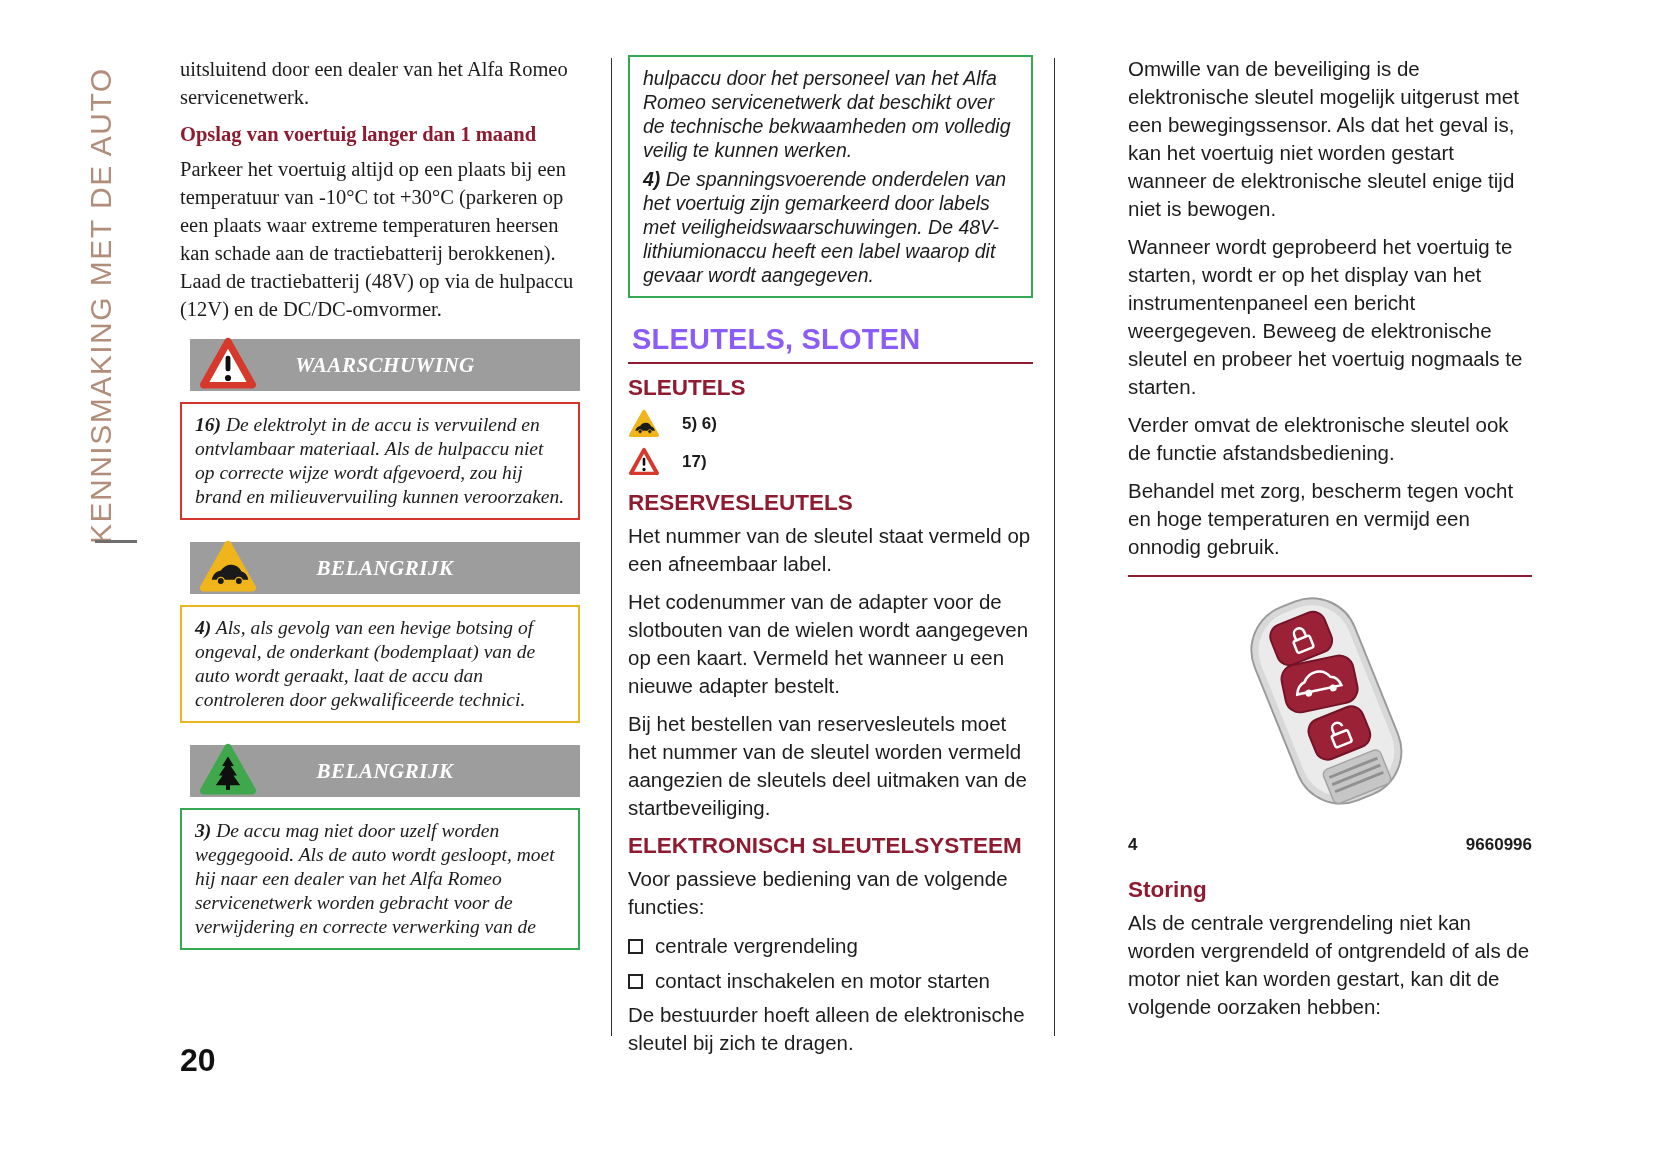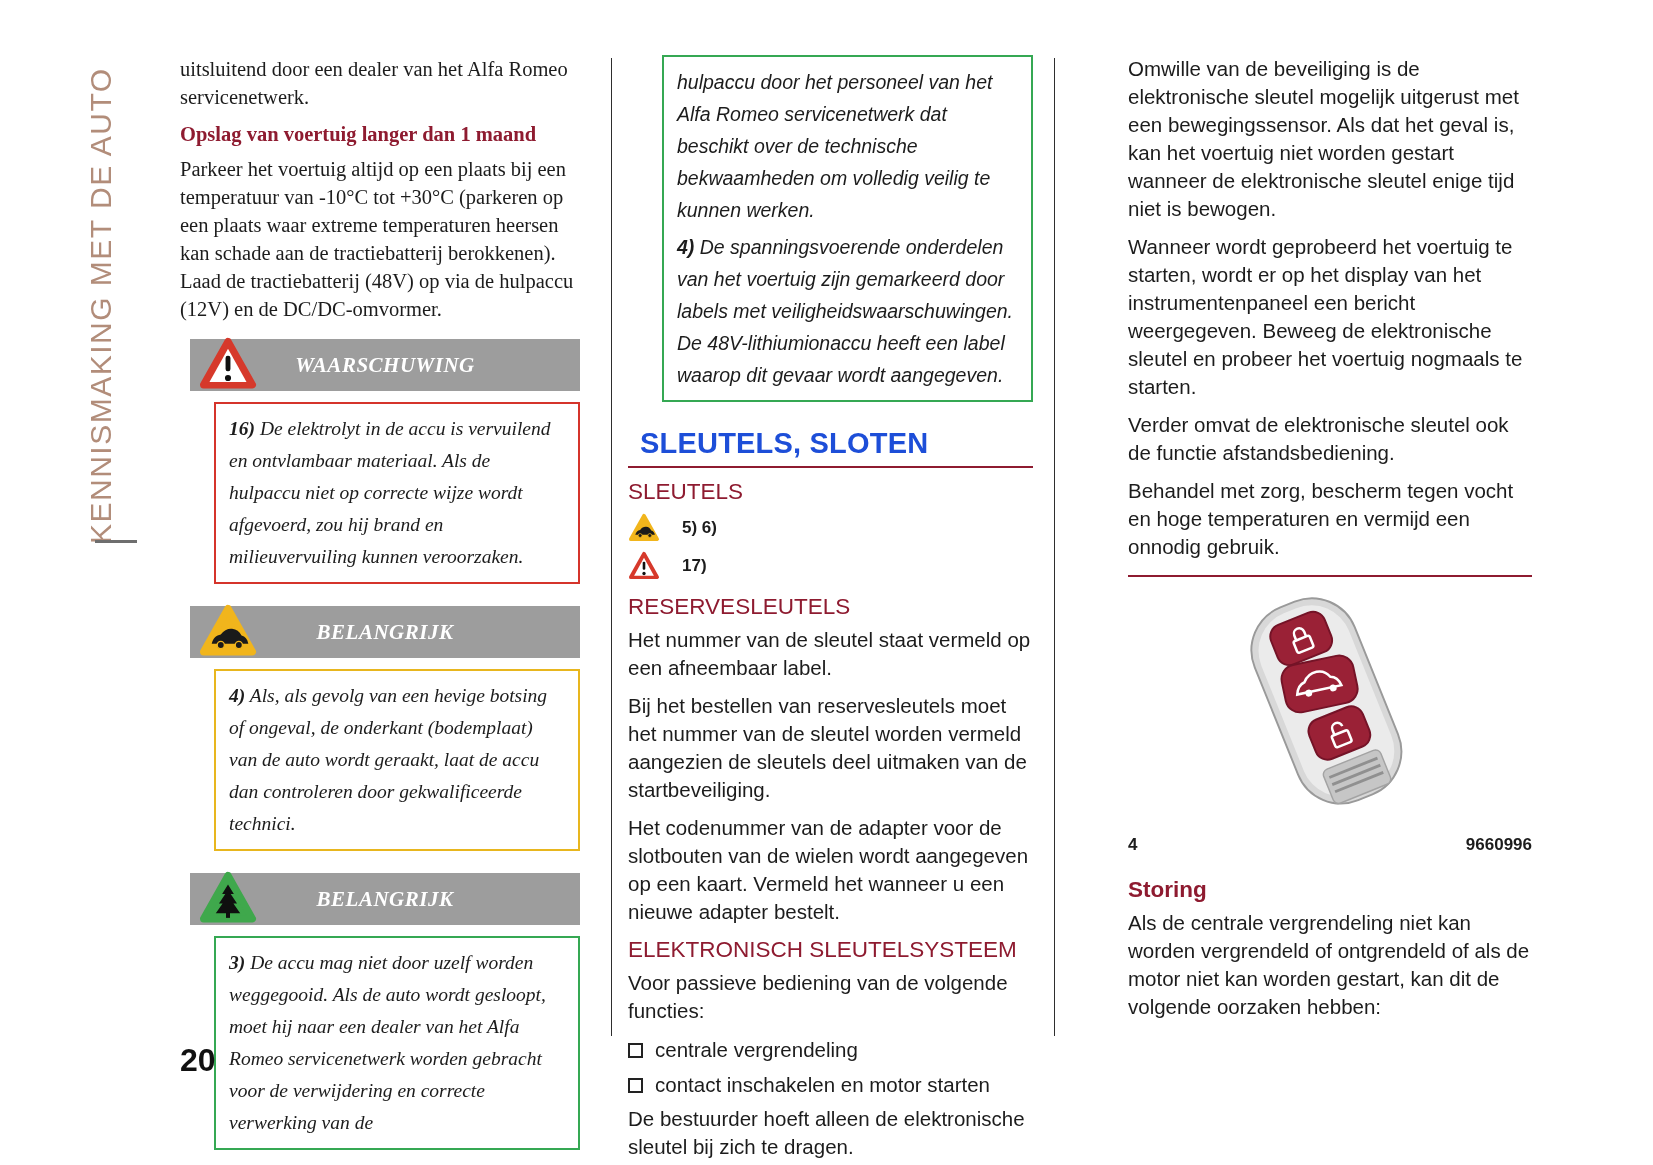--- a/index.html
+++ b/index.html
@@ -23,33 +23,33 @@
 
   .body-text{margin:0 0 10px;font-size:20.5px;line-height:28px;}
   .inline-heading{margin:2px 0 7px;font-size:20.5px;line-height:27px;font-weight:700;color:#8e1b30;}
 
   
   .note-header{position:relative;margin-top:16px;height:52px;background:#9d9d9d;display:flex;align-items:center;justify-content:center;margin-left:10px;}
   .nh2{margin-top:22px;}
   .note-header-label{color:#ffffff;font-weight:700;font-style:italic;font-size:21px;letter-spacing:.5px;}
   .note-icon{position:absolute;left:9px;top:-3px;width:58px;height:56px;}
   .note-icon svg{display:block;}
-  .note-box{margin-top:11px;border:2px solid #000;padding:9px 13px;font-style:italic;font-size:19.5px;line-height:32px;margin-left:34px;}
+  .note-box{margin-top:11px;border:2px solid #000;padding:9px 13px;font-style:italic;font-size:19.5px;line-height:24px;}
   .note-box p{margin:0;}
   .note-box p + p{margin-top:5px;}
   .warning-box{border-color:#d5342b;}
   .yellow-box{border-color:#e8b61e;}
   .green-box{border-color:#35a853;}
   .green-box.first{margin-top:0;}
   .note-ref{font-weight:700;}
 
   
-  .section-title{margin:24px 12px 0;font-size:29px;line-height:34px;font-weight:700;color:#1d4ed8;letter-spacing:.2px;}
+  .section-title{margin:24px 4px 0;font-size:29px;line-height:34px;font-weight:700;color:#8b5cf6;letter-spacing:.2px;}
   .section-rule{margin:6px 0 10px;height:2px;background:#8e1b30;}
-  .sub-heading{margin:10px 0 6px;font-size:22.5px;line-height:27px;font-weight:400;color:#8e1b30;}
+  .sub-heading{margin:10px 0 6px;font-size:22.5px;line-height:27px;font-weight:700;color:#8e1b30;}
   .icon-row{display:flex;align-items:center;gap:22px;margin:4px 0;height:34px;}
   .icon-refs{font-weight:700;font-size:17px;}
   .small-icon{width:32px;height:30px;display:inline-block;flex:0 0 auto;}
   .small-icon svg{display:block;}
   .bullet-row{display:flex;align-items:center;gap:12px;margin:5px 0;font-size:20.5px;line-height:28px;height:30px;}
   .bullet-square{width:11px;height:11px;border:2.5px solid #222;display:inline-block;flex:0 0 auto;}
 
   
   .figure-rule{margin-top:14px;height:2px;background:#8e1b30;}
   .figure{height:256px;display:flex;align-items:center;justify-content:center;}
@@ -148,22 +148,22 @@
           <polygon points="32,14 52.5,51 11.5,51" fill="#ffffff"></polygon>
           <rect x="29.3" y="22" width="5.4" height="17" rx="2.4" fill="#101010"></rect>
           <circle cx="32" cy="46.5" r="3.4" fill="#101010"></circle>
         </svg>
       </span>
       <span class="icon-refs">17)</span>
     </div>
 
     <h2 class="sub-heading">RESERVESLEUTELS</h2>
     <p class="body-text">Het nummer van de sleutel staat vermeld op een afneembaar label.</p>
+    <p class="body-text">Het codenummer van de adapter voor de slotbouten van de wielen wordt aangegeven op een kaart. Vermeld het wanneer u een nieuwe adapter bestelt.</p>
     <p class="body-text">Bij het bestellen van reservesleutels moet het nummer van de sleutel worden vermeld aangezien de sleutels deel uitmaken van de startbeveiliging.</p>
-    <p class="body-text">Het codenummer van de adapter voor de slotbouten van de wielen wordt aangegeven op een kaart. Vermeld het wanneer u een nieuwe adapter bestelt.</p>
 
     <h2 class="sub-heading">ELEKTRONISCH SLEUTELSYSTEEM</h2>
     <p class="body-text">Voor passieve bediening van de volgende functies:</p>
 
     <div class="bullet-row">
       <span class="bullet-square"></span>
       <span>centrale vergrendeling</span>
     </div>
     <div class="bullet-row">
       <span class="bullet-square"></span>

